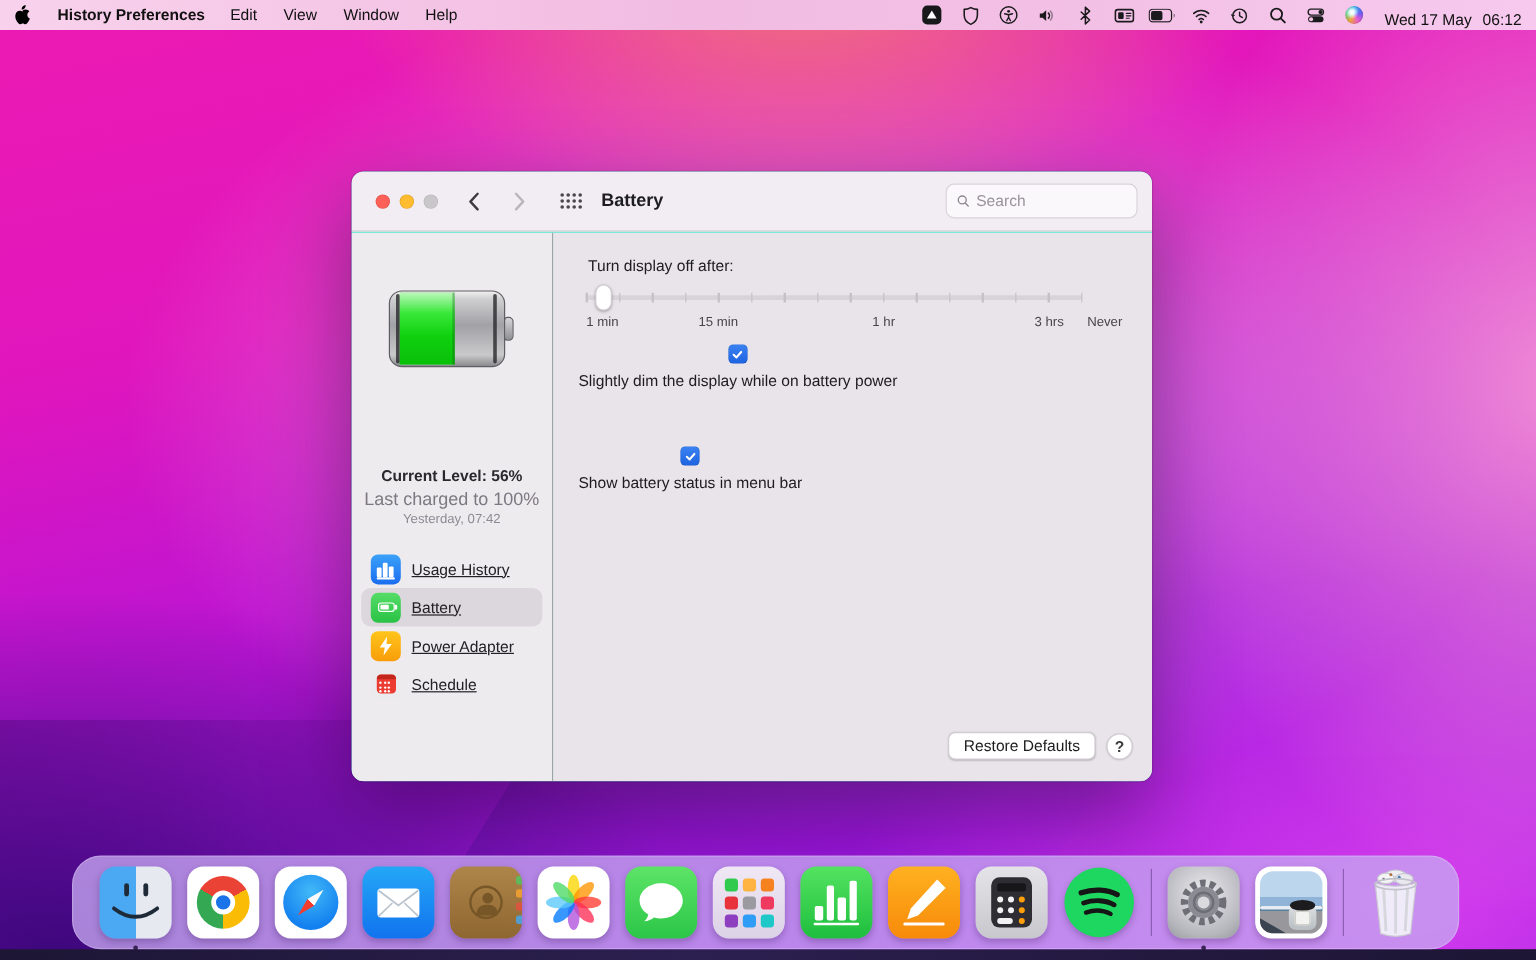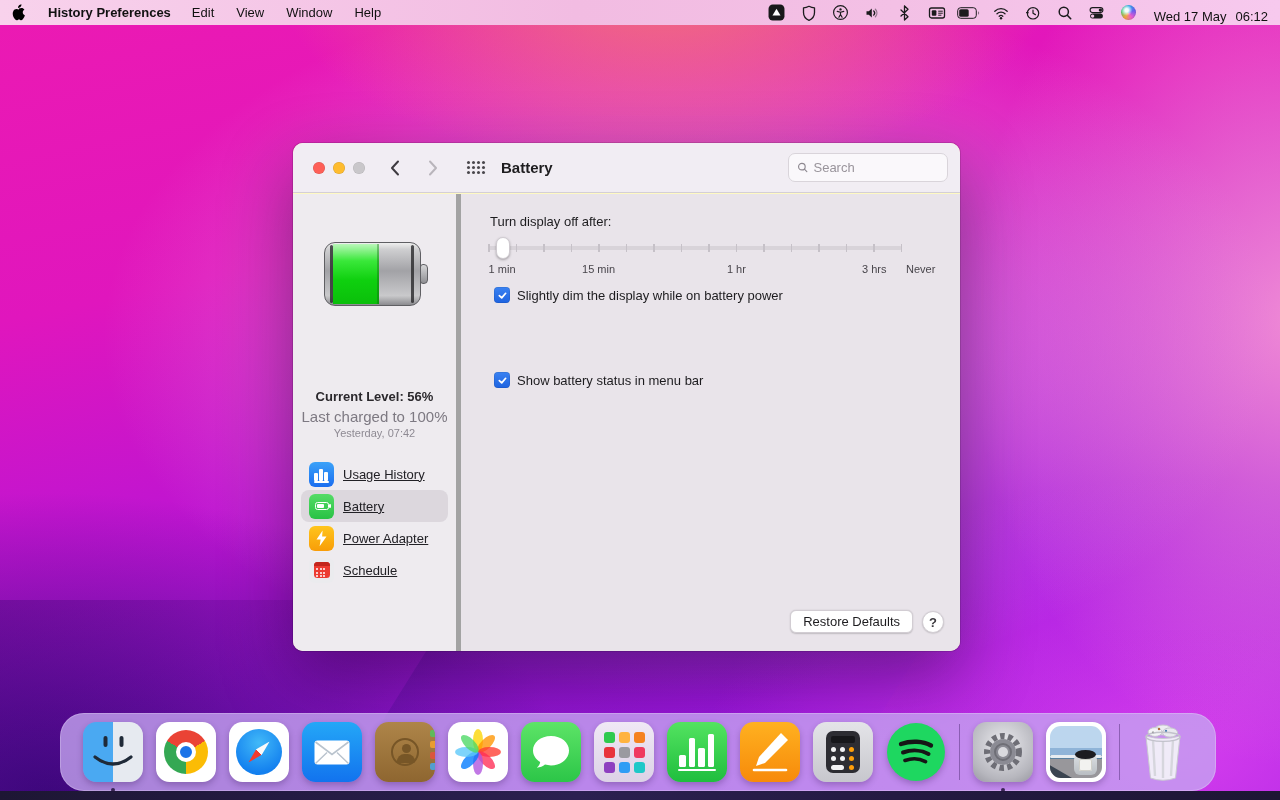--- a/index.html
+++ b/index.html
@@ -43,21 +43,21 @@
   .clock{ margin-left:6px; white-space:nowrap; display:flex; gap:9px; }
   .siri-ball{ width:15px; height:15px; border-radius:50%;
     background:
       radial-gradient(circle at 38% 35%, rgba(255,255,255,.95) 0 12%, rgba(255,255,255,0) 42%),
       conic-gradient(#2bb3f0,#6e5df0,#e85bd0,#f0a43c,#47d98a,#2bb3f0);
     box-shadow:inset 0 0 2px rgba(0,0,0,.25); }
 
   
   .window{
     position:absolute; left:293px; top:143px; width:667px; height:508px; z-index:20;
-    border-radius:10px; background:#fef9c3;
+    border-radius:10px; background:#5eead4;
     box-shadow:0 26px 70px rgba(20,0,40,.45), 0 0 0 1px rgba(0,0,0,.12);
     overflow:hidden;
   }
   .titlebar{ position:absolute; top:0; left:0; width:100%; height:50px;
     background:#f1edf3; border-bottom:1px solid #d4cfd6; display:flex; align-items:center; }
   .lights{ display:flex; gap:8px; padding-left:20px; }
   .light{ width:12px; height:12px; border-radius:50%; }
   .l-close{ background:#fe5f57; box-shadow:inset 0 0 0 .5px rgba(0,0,0,.15); }
   .l-min{ background:#febc2e; box-shadow:inset 0 0 0 .5px rgba(0,0,0,.15); }
   .l-zoom{ background:#c9c7ca; box-shadow:inset 0 0 0 .5px rgba(0,0,0,.1); }
@@ -69,21 +69,21 @@
   .win-title{ margin-left:15px; font-size:15px; font-weight:700; color:#1e1d1f; }
   .searchbox{ position:absolute; right:12px; top:10px; width:160px; height:29px;
     background:rgba(255,255,255,.62); border:1px solid #d9d4da; border-radius:7px;
     display:flex; align-items:center; padding:0 8px; gap:5px; }
   .searchbox input{ border:none; outline:none; background:transparent; width:100%;
     font-size:13px; color:#333; font-family:"Liberation Sans", sans-serif; }
   .searchbox input::placeholder{ color:#99949b; }
 
   
   .sidebar{ position:absolute; top:51px; left:0; bottom:0; width:168px;
-    background:#eeebef; border-right:5px solid #a3a3a3; }
+    background:#eeebef; border-right:1px solid #a3a3a3; }
   .hero-batt{ position:absolute; left:31px; top:48px; width:104px; height:64px; }
   .hb-body{ position:absolute; left:0; top:0; width:97px; height:64px; border-radius:11px;
     background:linear-gradient(180deg,#efefef 0%,#cfcfd1 10%,#a2a2a6 45%,#c9c9cb 85%,#8b8b8f 100%);
     border:1px solid #5f5f63; overflow:hidden; }
   .hb-edge-l{ position:absolute; left:5px; top:2px; width:3px; height:58px; background:rgba(40,40,42,.8); border-radius:2px; }
   .hb-edge-r{ position:absolute; right:6px; top:2px; width:3px; height:58px; background:rgba(40,40,42,.8); border-radius:2px; }
   .hb-fill{ position:absolute; left:8px; top:1px; width:48%; height:60px;
     background:linear-gradient(180deg,#baf7ba 0%,#3ae83a 28%,#0fd00f 60%,#0abf0a 100%);
     border-right:2px solid rgba(20,90,20,.35); }
   .hb-nub{ position:absolute; right:0; top:22px; width:8px; height:20px; border-radius:3px 4px 4px 3px;
@@ -117,21 +117,21 @@
   .slider{ position:absolute; left:27px; top:42px; width:414px; height:24px; }
   .track{ position:absolute; left:0; right:0; top:10px; height:4px; background:#d8d3d9; border-radius:2px; }
   .ticks{ position:absolute; left:0; right:0; top:8px; height:8px; display:flex; justify-content:space-between; }
   .ticks i{ width:1.5px; height:8px; background:#c6c1c8; }
   .thumb{ position:absolute; left:3.6%; top:1px; width:14px; height:22px; margin-left:-7px;
     background:#fff; border-radius:7px; border:.5px solid #cfcad0; box-shadow:0 1px 2.5px rgba(0,0,0,.3); }
   .tick-labels{ position:absolute; left:27px; top:69px; width:414px; height:14px; font-size:11px; color:#48454b; }
   .tick-labels span{ position:absolute; transform:translateX(-50%); white-space:nowrap; }
   .tl0{ left:3.4%; } .tl1{ left:26.7%; } .tl2{ left:60%; } .tl3{ left:93.3%; } .tl4{ left:104.5%; }
 
-  .cbrow{ position:absolute; left:33px; display:flex; align-items:center; gap:7px; }
+  .cbrow{ position:absolute; left:21px; display:flex; align-items:center; gap:7px;flex-direction:column; }
   .cb1{ top:93px; } .cb2{ top:119px; } .cb3{ top:178px; }
   .checkbox{ width:16px; height:16px; border-radius:4px; background:linear-gradient(180deg,#3a82f2,#1e63e0);
     box-shadow:inset 0 0 0 .5px rgba(0,0,0,.15); display:flex; align-items:center; justify-content:center; }
   .cbrow .clabel{ font-size:13px; color:#1d1c1f; }
   .cb-desc{ position:absolute; left:50px; top:140px; width:452px; font-size:11.5px; line-height:15px; color:#8b8790; }
   .restore-btn{ position:absolute; right:47px; bottom:18px; height:23px; padding:0 12px;
     background:#ffffff; border:.5px solid #d2cdd3; border-radius:6px; font-size:13px; color:#1d1c1f;
     display:flex; align-items:center; box-shadow:0 .5px 1.5px rgba(0,0,0,.18); cursor:default; }
   .help-btn{ position:absolute; right:16px; bottom:18px; width:22px; height:22px; border-radius:50%;
     background:#fff; border:.5px solid #d2cdd3; box-shadow:0 .5px 1.5px rgba(0,0,0,.18);

